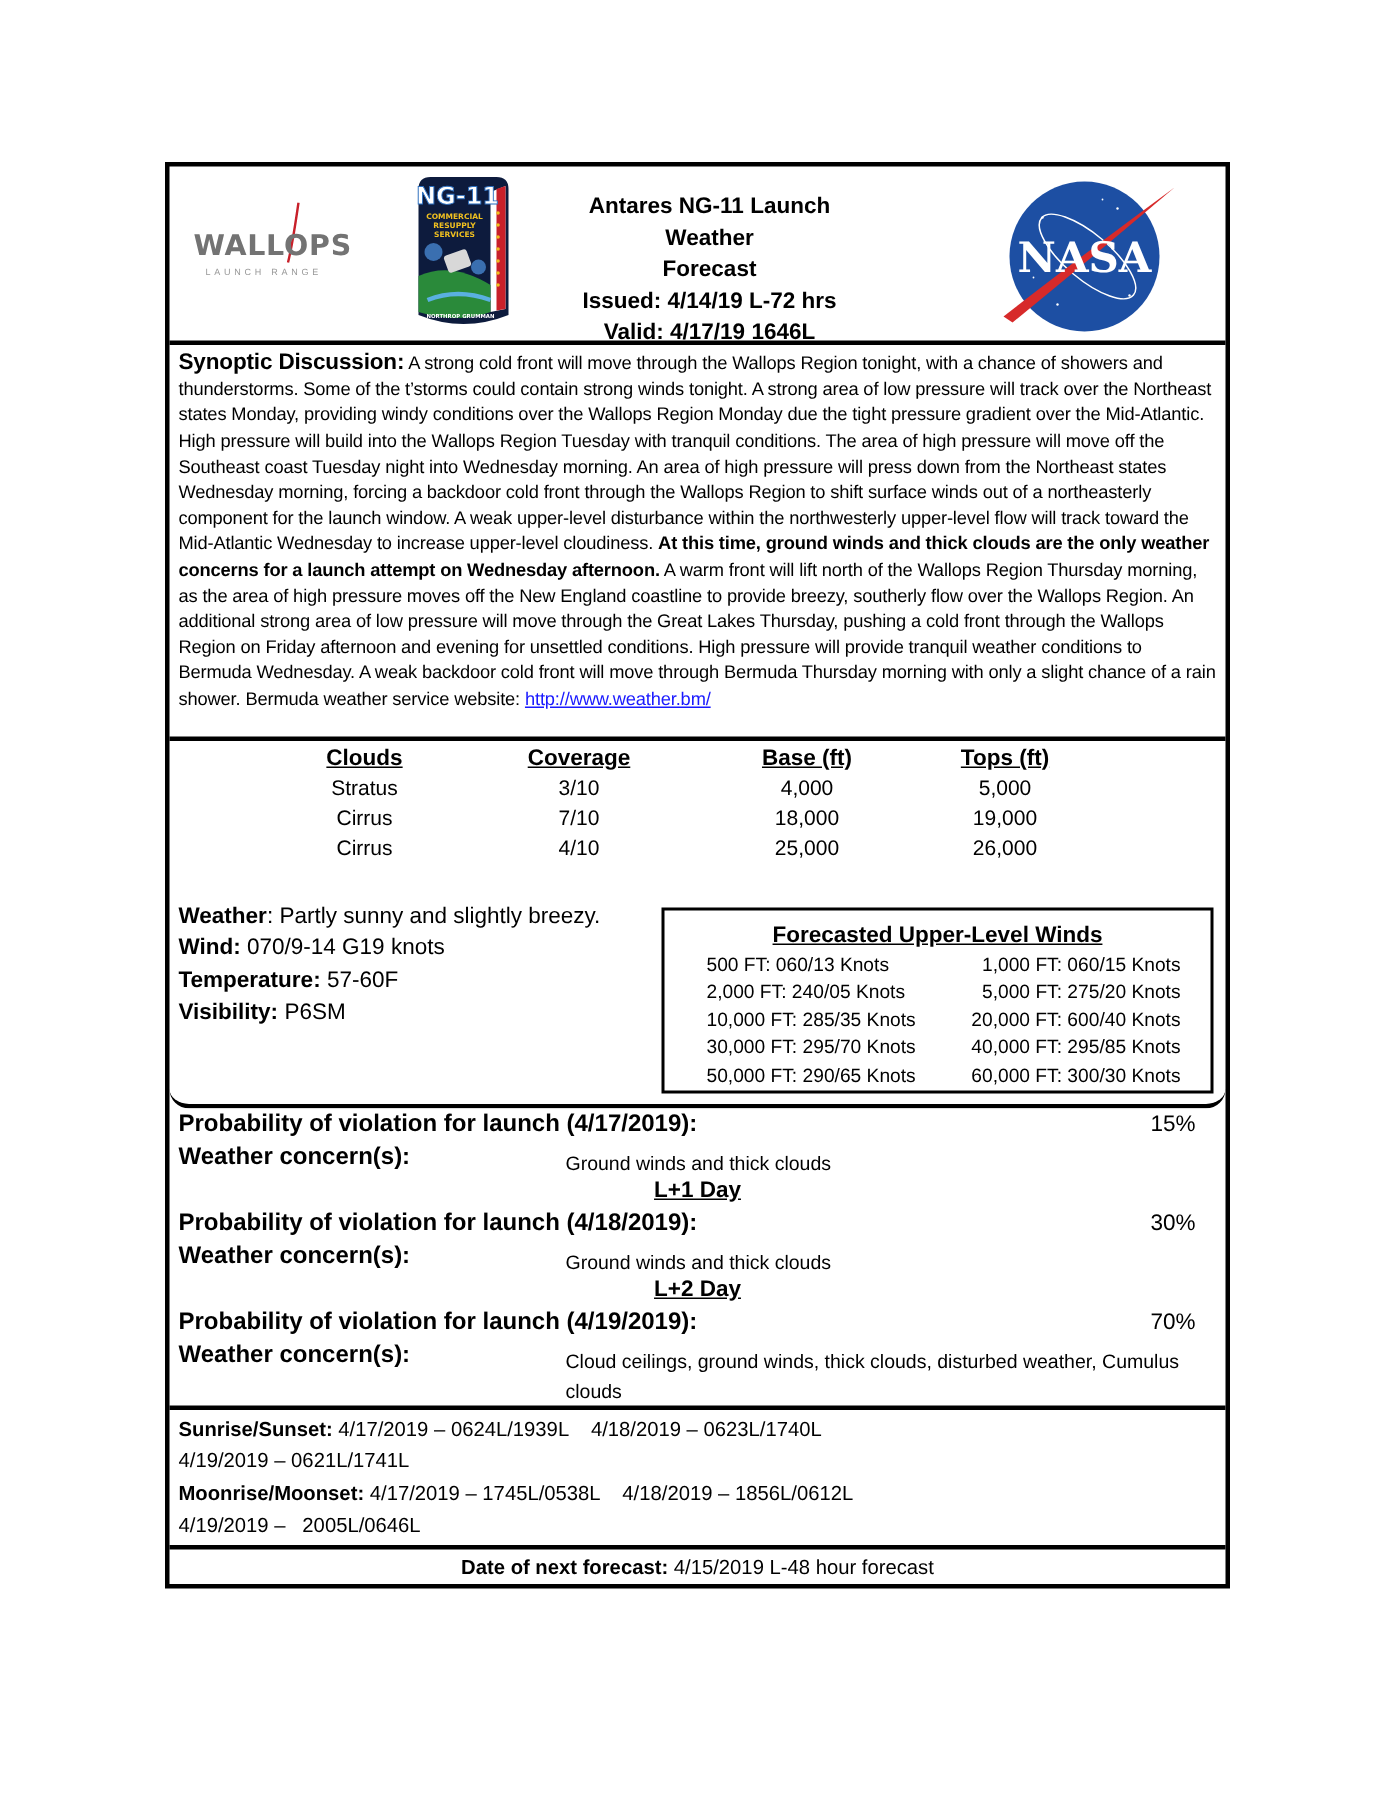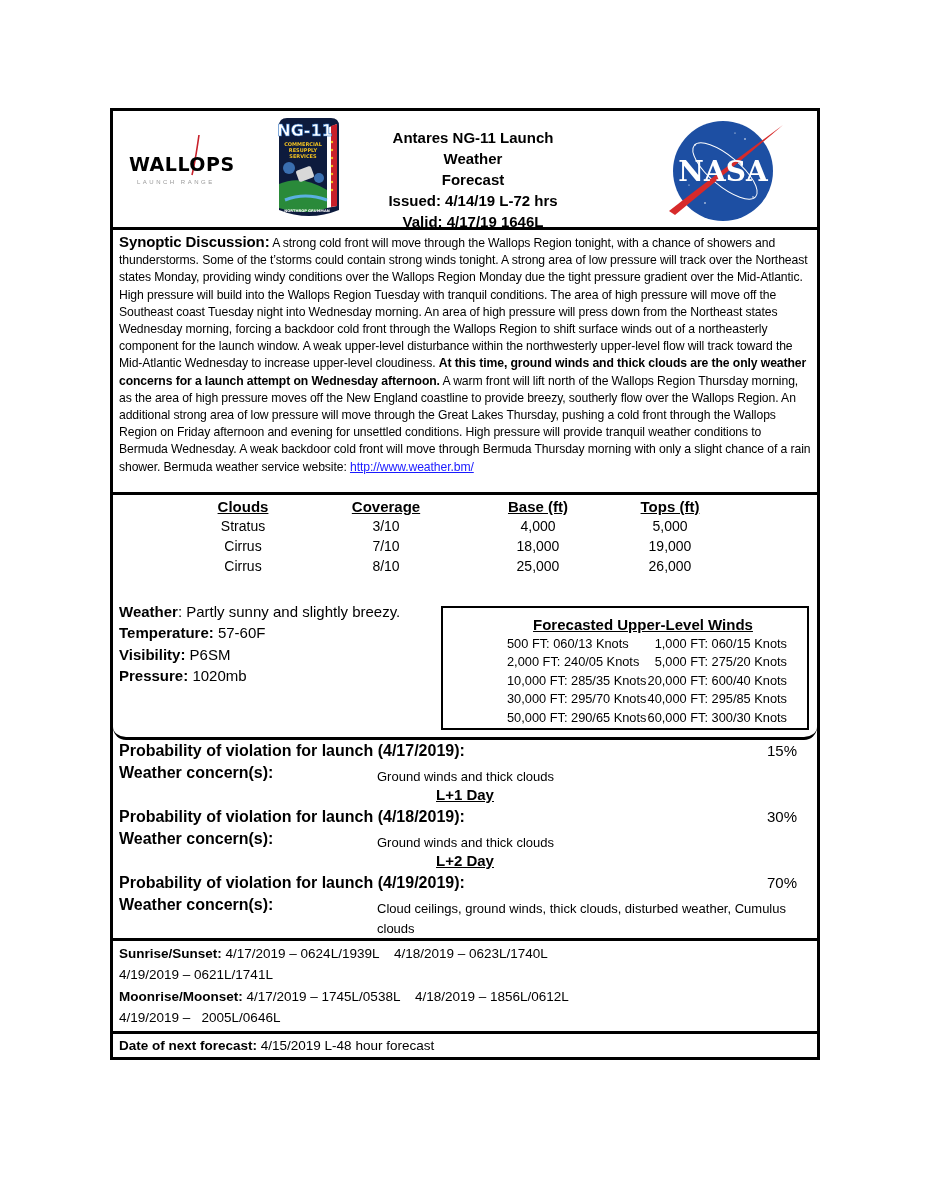--- a/index.html
+++ b/index.html
@@ -7,21 +7,21 @@
   .sheet {
     position: absolute; left: 110px; top: 108px; width: 704px;
     border: 3px solid #000; box-sizing: content-box;
   }
   .section { border-bottom: 3px solid #000; position: relative; }
   .section:last-child { border-bottom: none; }
 
   
   .header { height: 116px; position: relative; }
   .logo-wallops { position: absolute; left: 16px; top: 32px; width: 100px; height: 50px; }
-  .wallops-word { position: absolute; left: 0; top: 10px; font-family: "DejaVu Sans", sans-serif; font-weight: bold; font-size: 19px; letter-spacing: 0.5px; color: #000000; }
+  .wallops-word { position: absolute; left: 0; top: 10px; font-family: "DejaVu Sans", sans-serif; font-weight: bold; font-size: 19px; letter-spacing: 0.5px; color: #737373; }
   .wallops-sub { position: absolute; left: 8px; top: 36px; font-size: 6px; letter-spacing: 2.5px; color: #999; white-space: nowrap; }
   .wallops-swoosh { position: absolute; left: 62px; top: -8px; width: 10px; height: 42px; }
   .logo-ng { position: absolute; left: 158px; top: 3px; width: 76px; height: 108px; }
   .title-block { position: absolute; left: 250px; top: 16px; width: 220px; text-align: center; font-family: "Liberation Sans", sans-serif; font-weight: bold; font-size: 15px; line-height: 21px; }
   .logo-nasa { position: absolute; left: 552px; top: 4px; width: 120px; height: 108px; }
 
   
   .synoptic { padding: 3px 6px 16px 6px; font-size: 12.2px; line-height: 17.2px; letter-spacing: -0.1px; }
   .synoptic .lead { font-weight: bold; font-size: 15px; }
   .synoptic b { font-weight: bold; }
@@ -32,39 +32,39 @@
   .clouds-table { position: absolute; left: 0; top: 3px; width: 704px; }
   .crow { position: relative; height: 20px; font-size: 14px; }
   .crow span { position: absolute; top: 0; text-align: center; }
   .c1 { left: 70px; width: 120px; }
   .c2 { left: 218px; width: 110px; }
   .c3 { left: 370px; width: 110px; }
   .c4 { left: 502px; width: 110px; }
   .chead span { font-weight: bold; text-decoration: underline; font-size: 15px; }
   .wx-list { position: absolute; left: 6px; top: 106px; font-size: 15px; line-height: 21.5px; }
   .wx-list b { font-weight: bold; }
-  .winds-box { position: absolute; left: 328px; top: 111px; width: 368px; height: 124px; border: 2px solid #000; box-sizing: border-box; padding-left: 36px; }
+  .winds-box { position: absolute; left: 328px; top: 111px; width: 368px; height: 124px; border: 2px solid #000; box-sizing: border-box; }
   .winds-title { text-align: center; font-weight: bold; text-decoration: underline; font-size: 15px; margin-top: 8px; height: 20px; }
   .wind-row { position: relative; height: 18.5px; font-size: 12.8px; margin-left: 16px; }
   .wind-row .wl { position: absolute; left: 12px; }
   .wind-row .wr { position: absolute; right: 20px; }
 
   
   .prob { padding: 2px 6px 2px 6px; height: 194px; position: relative; }
   .prow { position: relative; height: 22px; font-size: 16px; font-weight: bold; }
   .prow .pct { position: absolute; right: 14px; top: 0; font-weight: normal; font-size: 15px; }
   .crow2 { position: relative; height: 22px; }
   .crow2 .lbl { position: absolute; left: 0; font-weight: bold; font-size: 16px; }
   .crow2 .val { position: absolute; left: 258px; top: 3px; font-size: 13px; line-height: 20px; width: 410px; }
   .dayhead { height: 22px; text-align: center; font-weight: bold; font-size: 15px; text-decoration: underline; }
 
   
   .sunmoon { padding: 2px 6px; font-size: 13.5px; line-height: 21.5px; }
   .sunmoon b { font-weight: bold; }
-  .nextfc { padding: 2px 6px; font-size: 13.5px; line-height: 19px; }
+  .nextfc { padding: 2px 6px; font-size: 13.5px; line-height: 19px; text-align: center; }
   .nextfc b { font-weight: bold; }
 </style>
 </head>
 <body>
 
 <div class="sheet">
 
   <div class="section header">
     <div class="logo-wallops">
       <svg class="wallops-swoosh" viewBox="0 0 10 42">
@@ -141,31 +141,31 @@
         <span class="c4">5,000</span>
       </div>
       <div class="crow">
         <span class="c1">Cirrus</span>
         <span class="c2">7/10</span>
         <span class="c3">18,000</span>
         <span class="c4">19,000</span>
       </div>
       <div class="crow">
         <span class="c1">Cirrus</span>
-        <span class="c2">8/10</span>
+        <span class="c2">4/10</span>
         <span class="c3">25,000</span>
         <span class="c4">26,000</span>
       </div>
     </div>
 
     <div class="wx-list">
       <div><b>Weather</b><span>: Partly sunny and slightly breezy.</span></div>
+      <div><b>Wind:</b><span> 070/9-14 G19 knots</span></div>
       <div><b>Temperature:</b><span> 57-60F</span></div>
       <div><b>Visibility:</b><span> P6SM</span></div>
-      <div><b>Pressure:</b><span> 1020mb</span></div>
     </div>
 
     <div class="winds-box">
       <div class="winds-title">Forecasted Upper-Level Winds</div>
       <div class="wind-row">
           <span class="wl">500 FT: 060/13 Knots</span>
           <span class="wr">1,000 FT: 060/15 Knots</span>
         </div>
       <div class="wind-row">
           <span class="wl">2,000 FT: 240/05 Knots</span>

